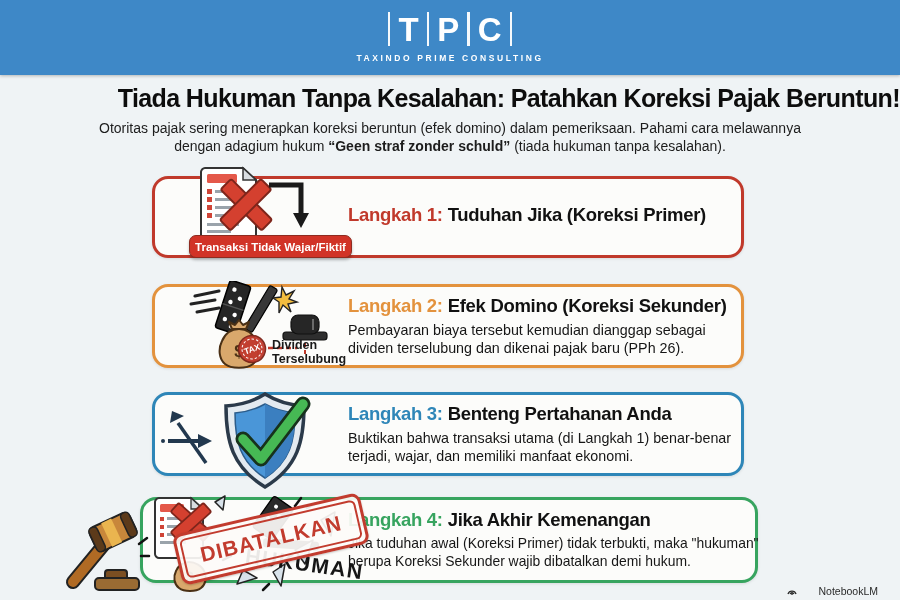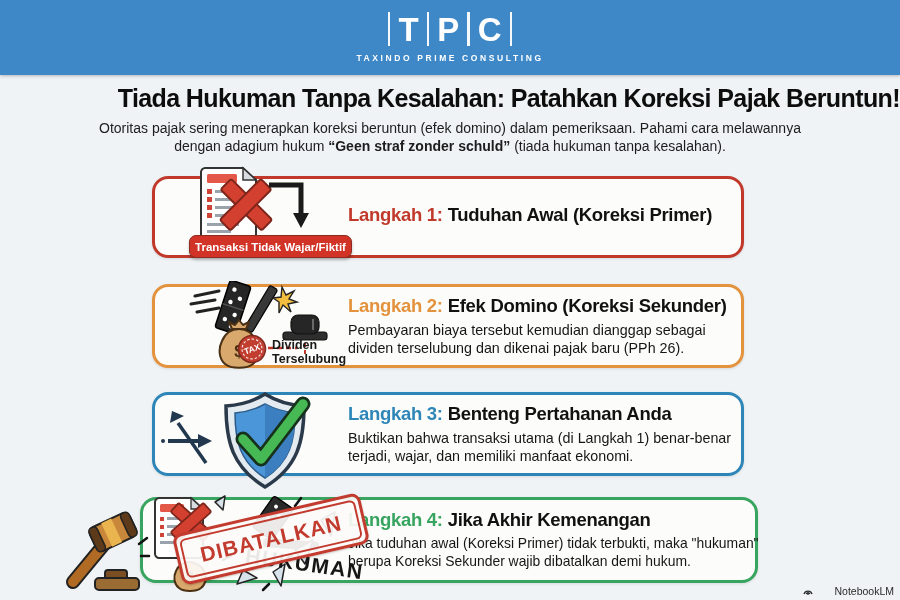--- a/index.html
+++ b/index.html
@@ -59,21 +59,21 @@
            transform:rotate(-13deg); background:rgba(253,251,249,.92);
            border:3px solid #c23b2e; border-radius:9px; z-index:3;
            display:flex; align-items:center; justify-content:center;
            box-shadow:0 1px 2px rgba(0,0,0,.2); }
   .stamp-inner { position:absolute; inset:3px; border:2px solid #c23b2e; border-radius:6px; }
   .stamp-text { color:#c23b2e; font-size:21px; font-weight:bold; letter-spacing:1px; }
   .hukuman { position:absolute; left:102px; top:52px; transform:rotate(8deg);
              font-size:21px; font-weight:bold; letter-spacing:1.5px; color:#161616; z-index:2; }
 
   
-  .footer { position:absolute; right:6px; bottom:3px; display:flex; align-items:flex-end; gap:20px;
+  .footer { position:absolute; right:22px; bottom:3px; display:flex; align-items:flex-end; gap:20px;
             font-size:10.5px; color:#2b2b2b; }
 </style>
 </head>
 <body>
 
 <div class="page">
 
   <div class="header" style="background: rgb(62, 136, 199);">
     <div class="logo-row">
       <span class="logo-bar"></span>
@@ -110,21 +110,21 @@
         <rect x="24" y="65" width="24" height="3" fill="#9aa3ab"></rect>
       <g>
         <rect x="34" y="32" width="58" height="15" rx="2.5" fill="#d4402f" stroke="#7e251b" stroke-width="2" transform="rotate(45 63 40)"></rect>
         <rect x="34" y="32" width="58" height="15" rx="2.5" fill="#d4402f" stroke="#7e251b" stroke-width="2" transform="rotate(-45 63 40)"></rect>
       </g>
       <path d="M86 20 H118 V50" fill="none" stroke="#1a1a1a" stroke-width="5"></path>
       <polygon points="110,48 126,48 118,63" fill="#1a1a1a"></polygon>
     </svg>
     <div class="badge-red">Transaksi Tidak Wajar/Fiktif</div>
     <div class="card-text">
-      <div class="card-title"><span class="step-label">Langkah 1:</span><span>Tuduhan Awal (Koreksi Primer)</span></div>
+      <div class="card-title"><span class="step-label">Langkah 1:</span><span>Tuduhan Jika (Koreksi Primer)</span></div>
     </div>
   </div>
 
   <div class="card" id="card2" style="--accent: #e3923d;">
     <svg class="icon-wrap" style="left:30px; top:-6px;" width="150" height="94" viewBox="0 0 150 94">
       <g stroke="#222" stroke-width="3" stroke-linecap="round">
         <line x1="10" y1="15" x2="34" y2="10"></line>
           <line x1="6" y1="23" x2="30" y2="19"></line>
           <line x1="12" y1="31" x2="34" y2="27"></line>
       </g>

